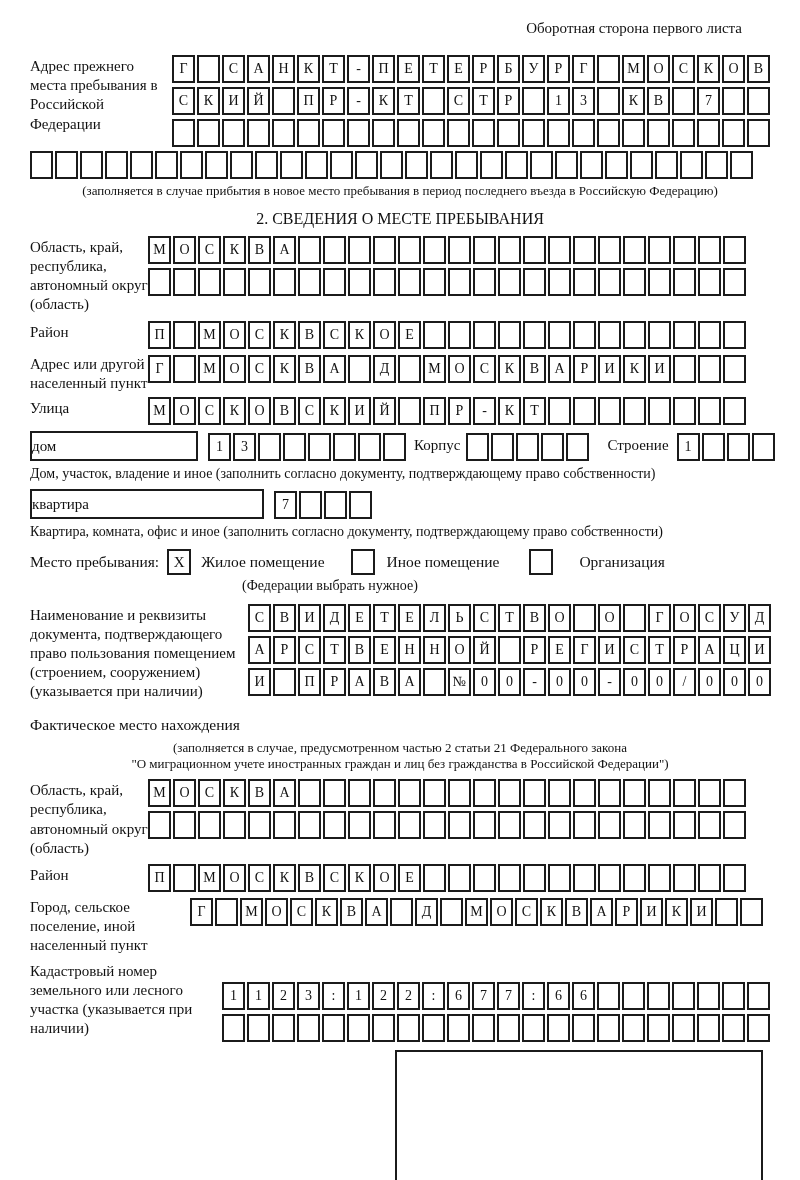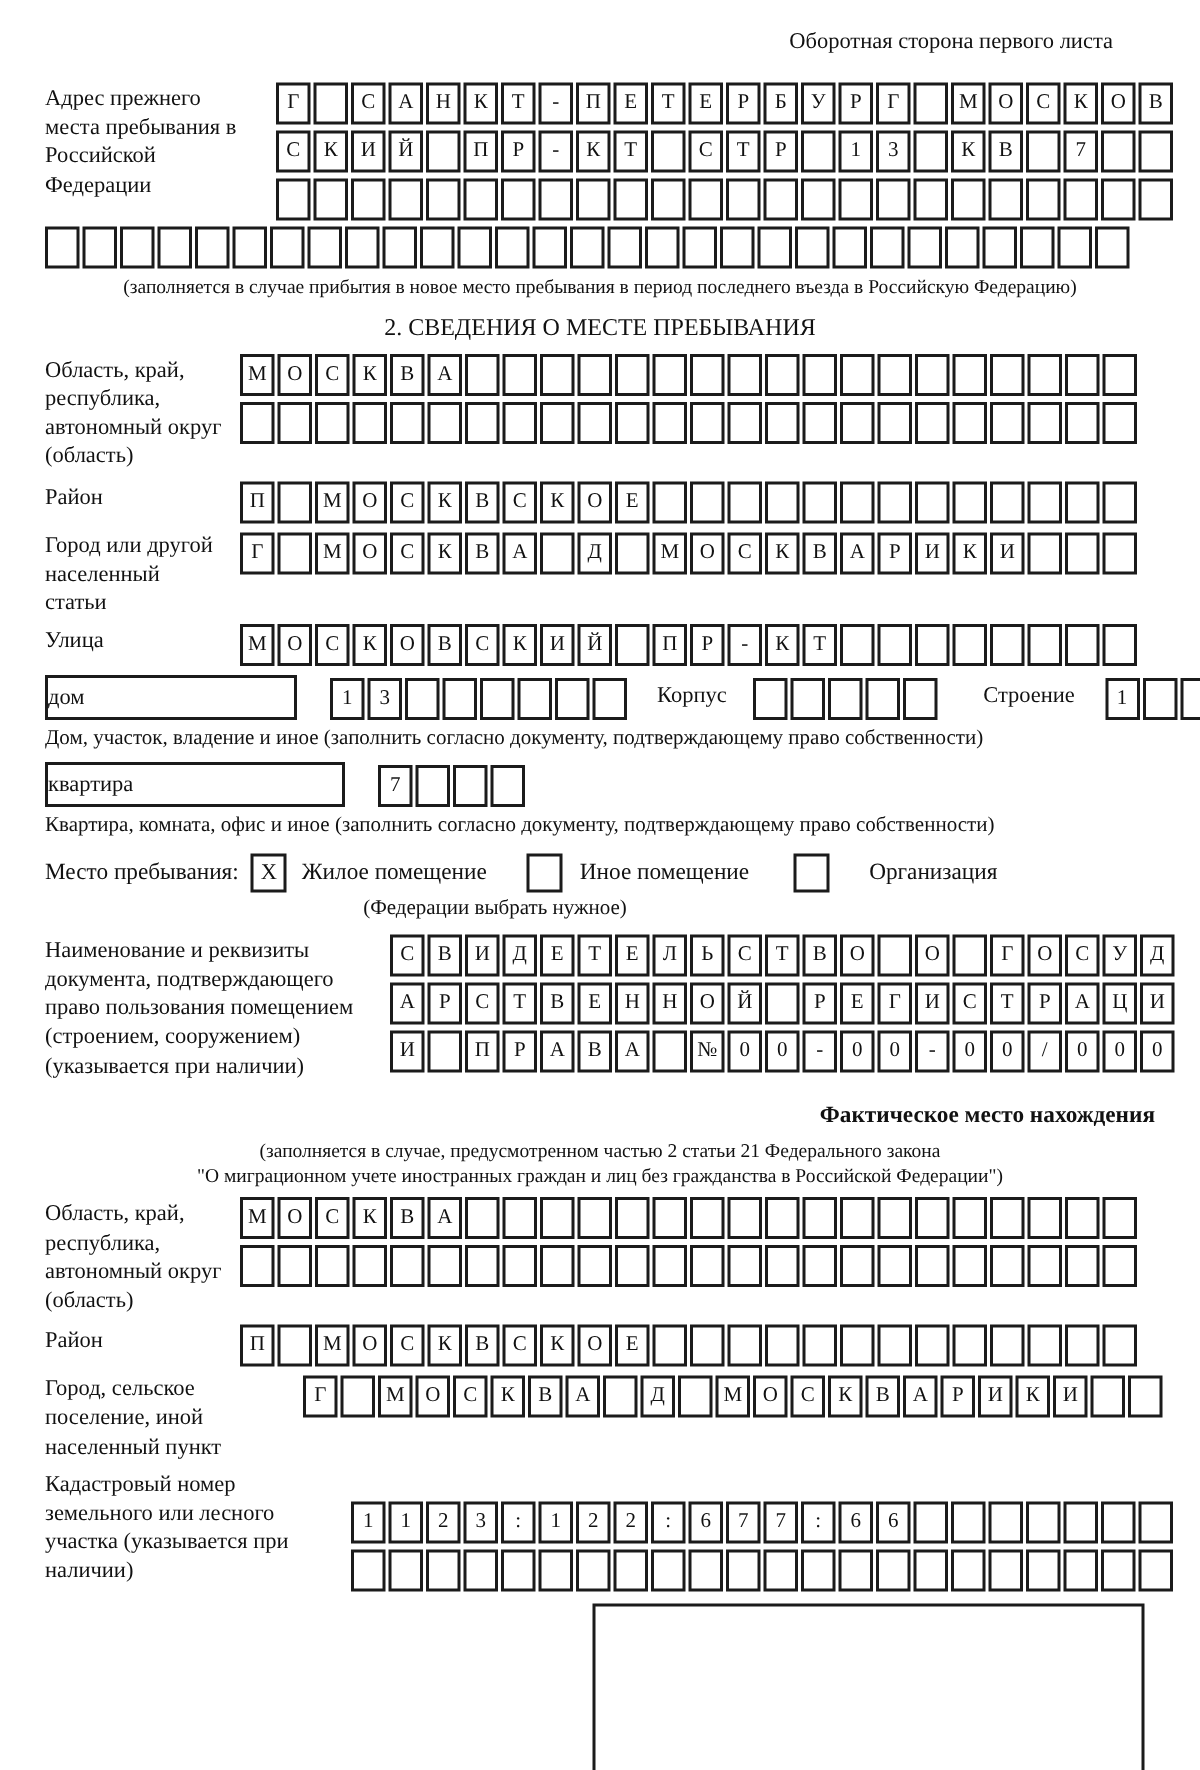--- a/index.html
+++ b/index.html
@@ -5,37 +5,37 @@
   html,body { margin:0; padding:0; background:#fff; }
   body {
     width:800px; height:1180px;
     font-family:"Liberation Serif","DejaVu Serif",serif;
     color:#111; font-size:15px;
   }
   .page { box-sizing:border-box; width:800px; height:1180px; padding:20px 30px 0 30px; overflow:hidden; }
 
   .hdr-note { text-align:right; padding-right:28px; font-size:15px; margin-bottom:18px; }
 
-  .row { display:flex; align-items:flex-start;gap:12px; }
+  .row { display:flex; align-items:flex-start; }
   .lbl { flex:none; line-height:1.28; font-size:15px; padding-top:2px; }
   .lw142 { width:142px; } .lw118 { width:118px; } .lw218 { width:218px; }
   .lw192 { width:192px; } .lw160 { width:160px; }
 
   .cellrows { display:flex; flex-direction:column; gap:4px; }
   .cells { display:flex; flex-wrap:nowrap; }
   .cell {
     flex:none; width:19px; height:24px; margin-right:2px;
     border:2px solid #1b1b1b; text-align:center;
     font-size:14px; line-height:24px; background:#fff;
   }
   .caption { font-size:13px; line-height:1.3; }
   .caption-c { text-align:center; }
 
   .sec-title { text-align:center; font-weight:normal; font-size:16px; margin:10px 0 8px 0; }
-  .sub-title { text-align:right; font-weight:bold; font-size:15.5px; margin:14px 0 6px 0; }
+  .sub-title { text-align:left; font-weight:normal; font-size:15.5px; margin:14px 0 6px 0; }
 
   .mt2 { margin-top:2px; } .mt4 { margin-top:4px; } .mt6 { margin-top:6px; }
   .mt8 { margin-top:8px; }
 
   .widebox {
     flex:none; box-sizing:border-box; border:2px solid #1b1b1b; height:30px;
     text-align:left; line-height:26px; font-size:15px; background:#fff;
   }
   .inline-lbl { font-size:15px; line-height:28px; flex:none; }
 
@@ -256,21 +256,21 @@
         <span class="cell"></span>
         <span class="cell"></span>
         <span class="cell"></span>
         <span class="cell"></span>
         <span class="cell"></span>
         <span class="cell"></span>
       </div>
   </div>
 
   <div class="row mt4">
-    <div class="lbl lw118">Город или другой населенный статьи</div>
+    <div class="lbl lw118">Адрес или другой населенный пункт</div>
     <div class="cells mt2">
         <span class="cell">Г</span>
         <span class="cell"></span>
         <span class="cell">М</span>
         <span class="cell">О</span>
         <span class="cell">С</span>
         <span class="cell">К</span>
         <span class="cell">В</span>
         <span class="cell">А</span>
         <span class="cell"></span>
@@ -346,21 +346,21 @@
     <div class="cells" style="margin-top:2px;">
         <span class="cell">1</span>
         <span class="cell"></span>
         <span class="cell"></span>
         <span class="cell"></span>
       </div>
   </div>
   <div class="caption mt4" style="font-size:14px;">Дом, участок, владение и иное (заполнить согласно документу, подтверждающему право собственности)</div>
 
   <div class="row mt6">
-    <div class="widebox" style="width:200px;">квартира</div>
+    <div class="widebox" style="width:234px;">квартира</div>
     <div class="cells" style="margin-left:10px; margin-top:2px;">
         <span class="cell">7</span>
         <span class="cell"></span>
         <span class="cell"></span>
         <span class="cell"></span>
       </div>
   </div>
   <div class="caption mt4" style="font-size:14px;">Квартира, комната, офис и иное (заполнить согласно документу, подтверждающему право собственности)</div>
 
   <div class="stay-row mt8">

